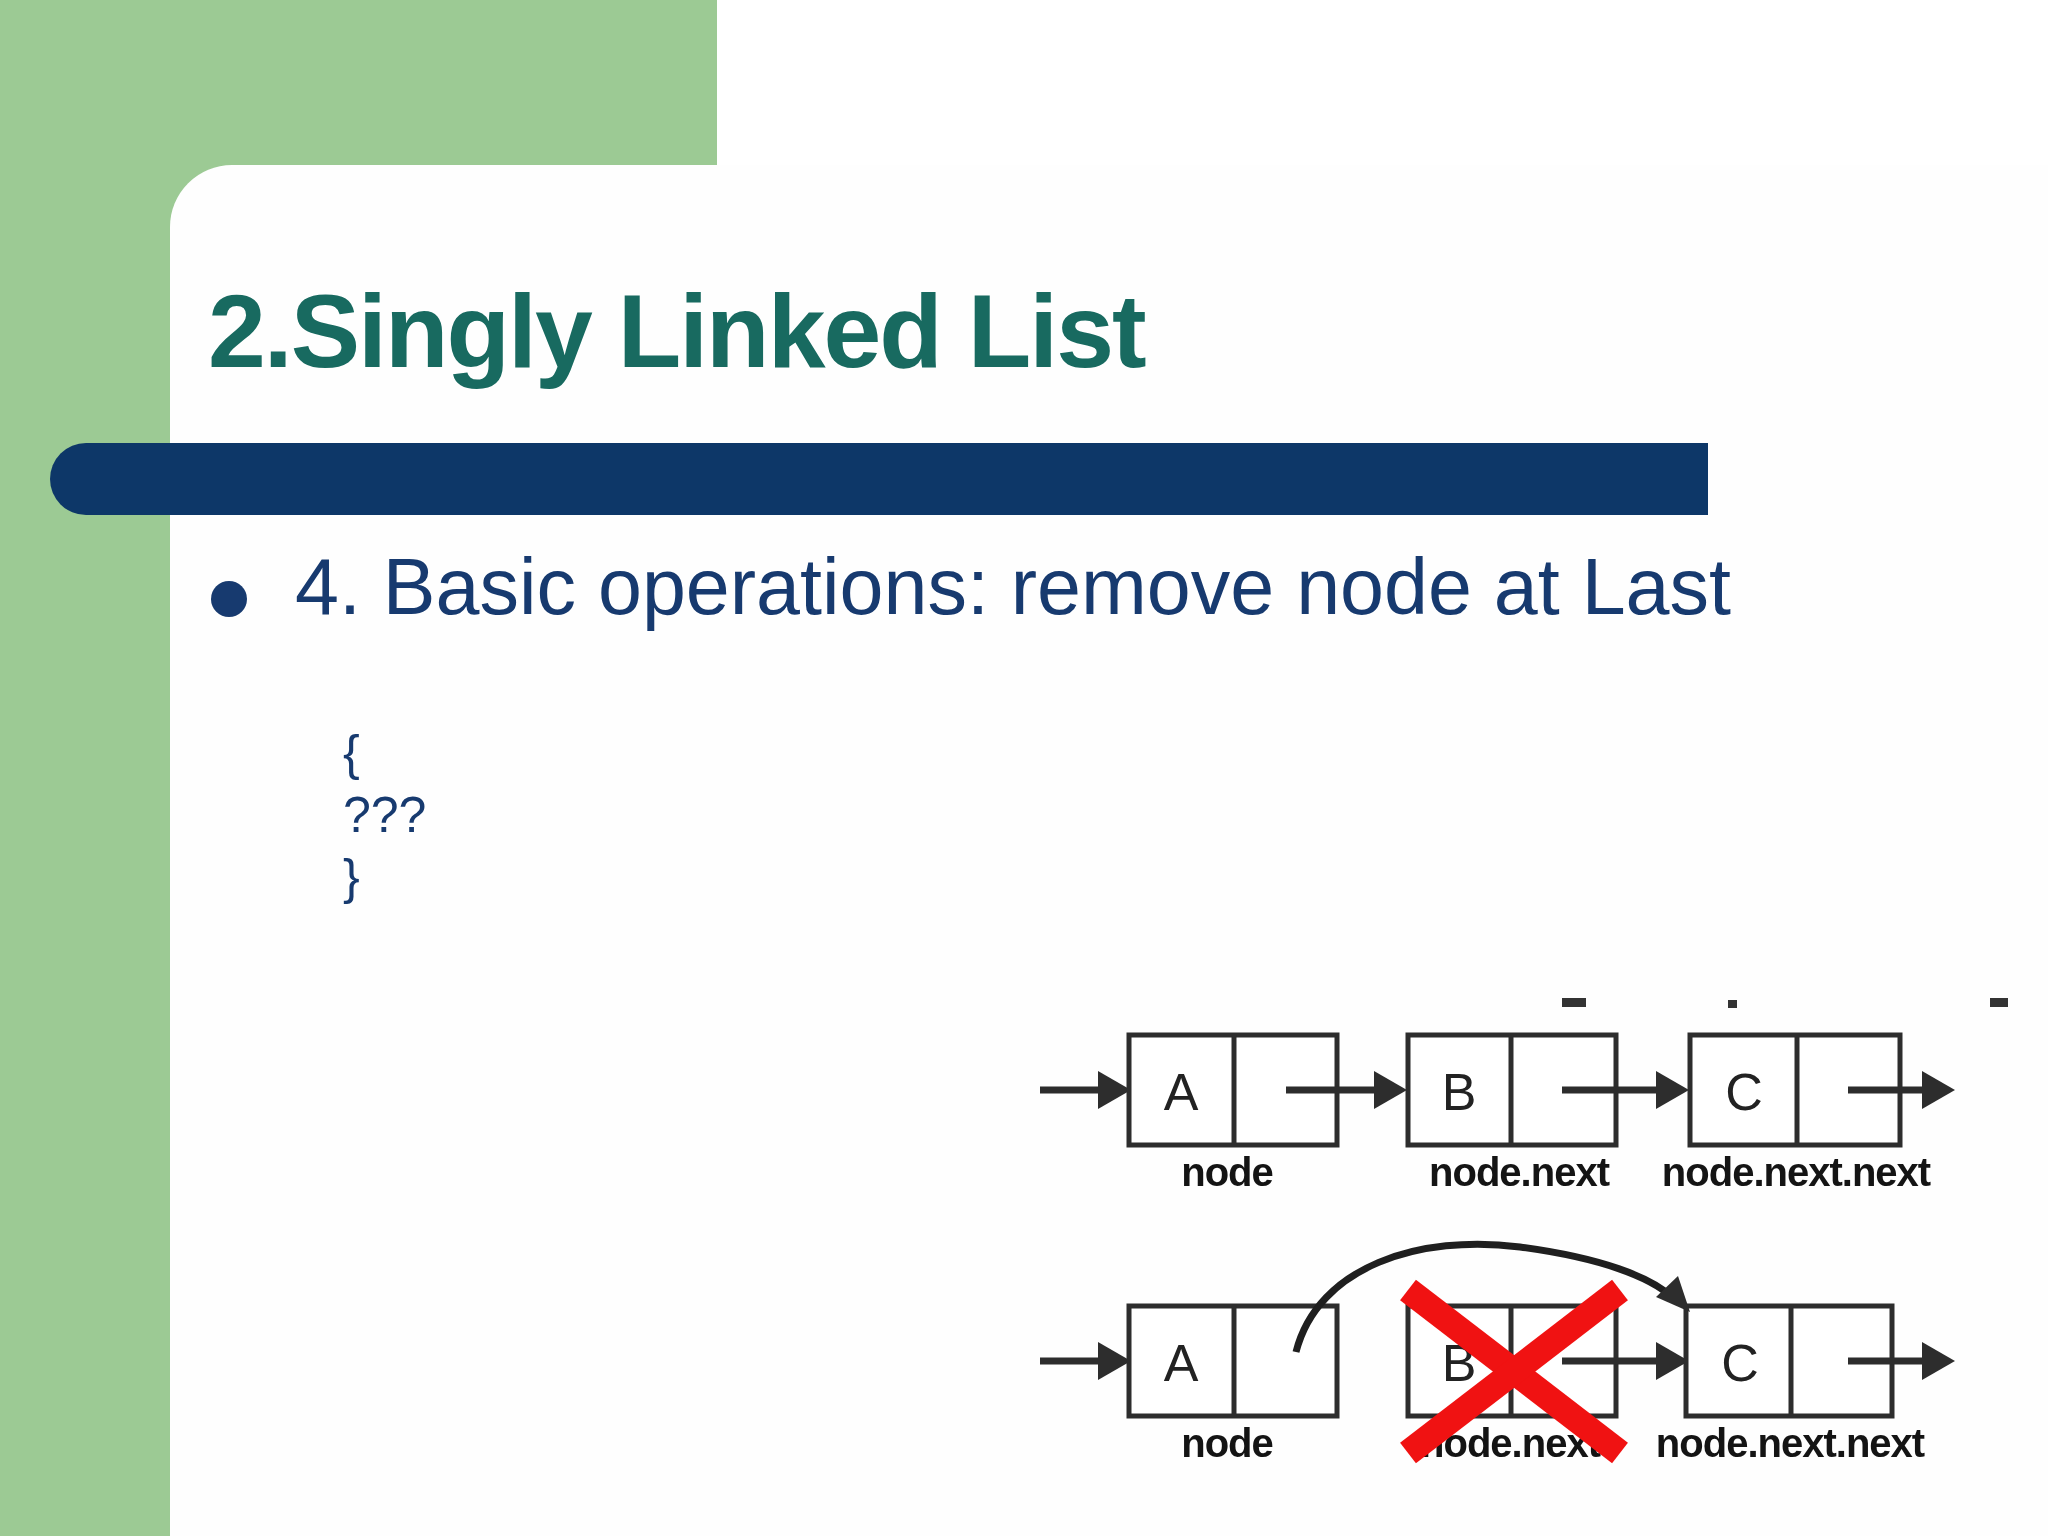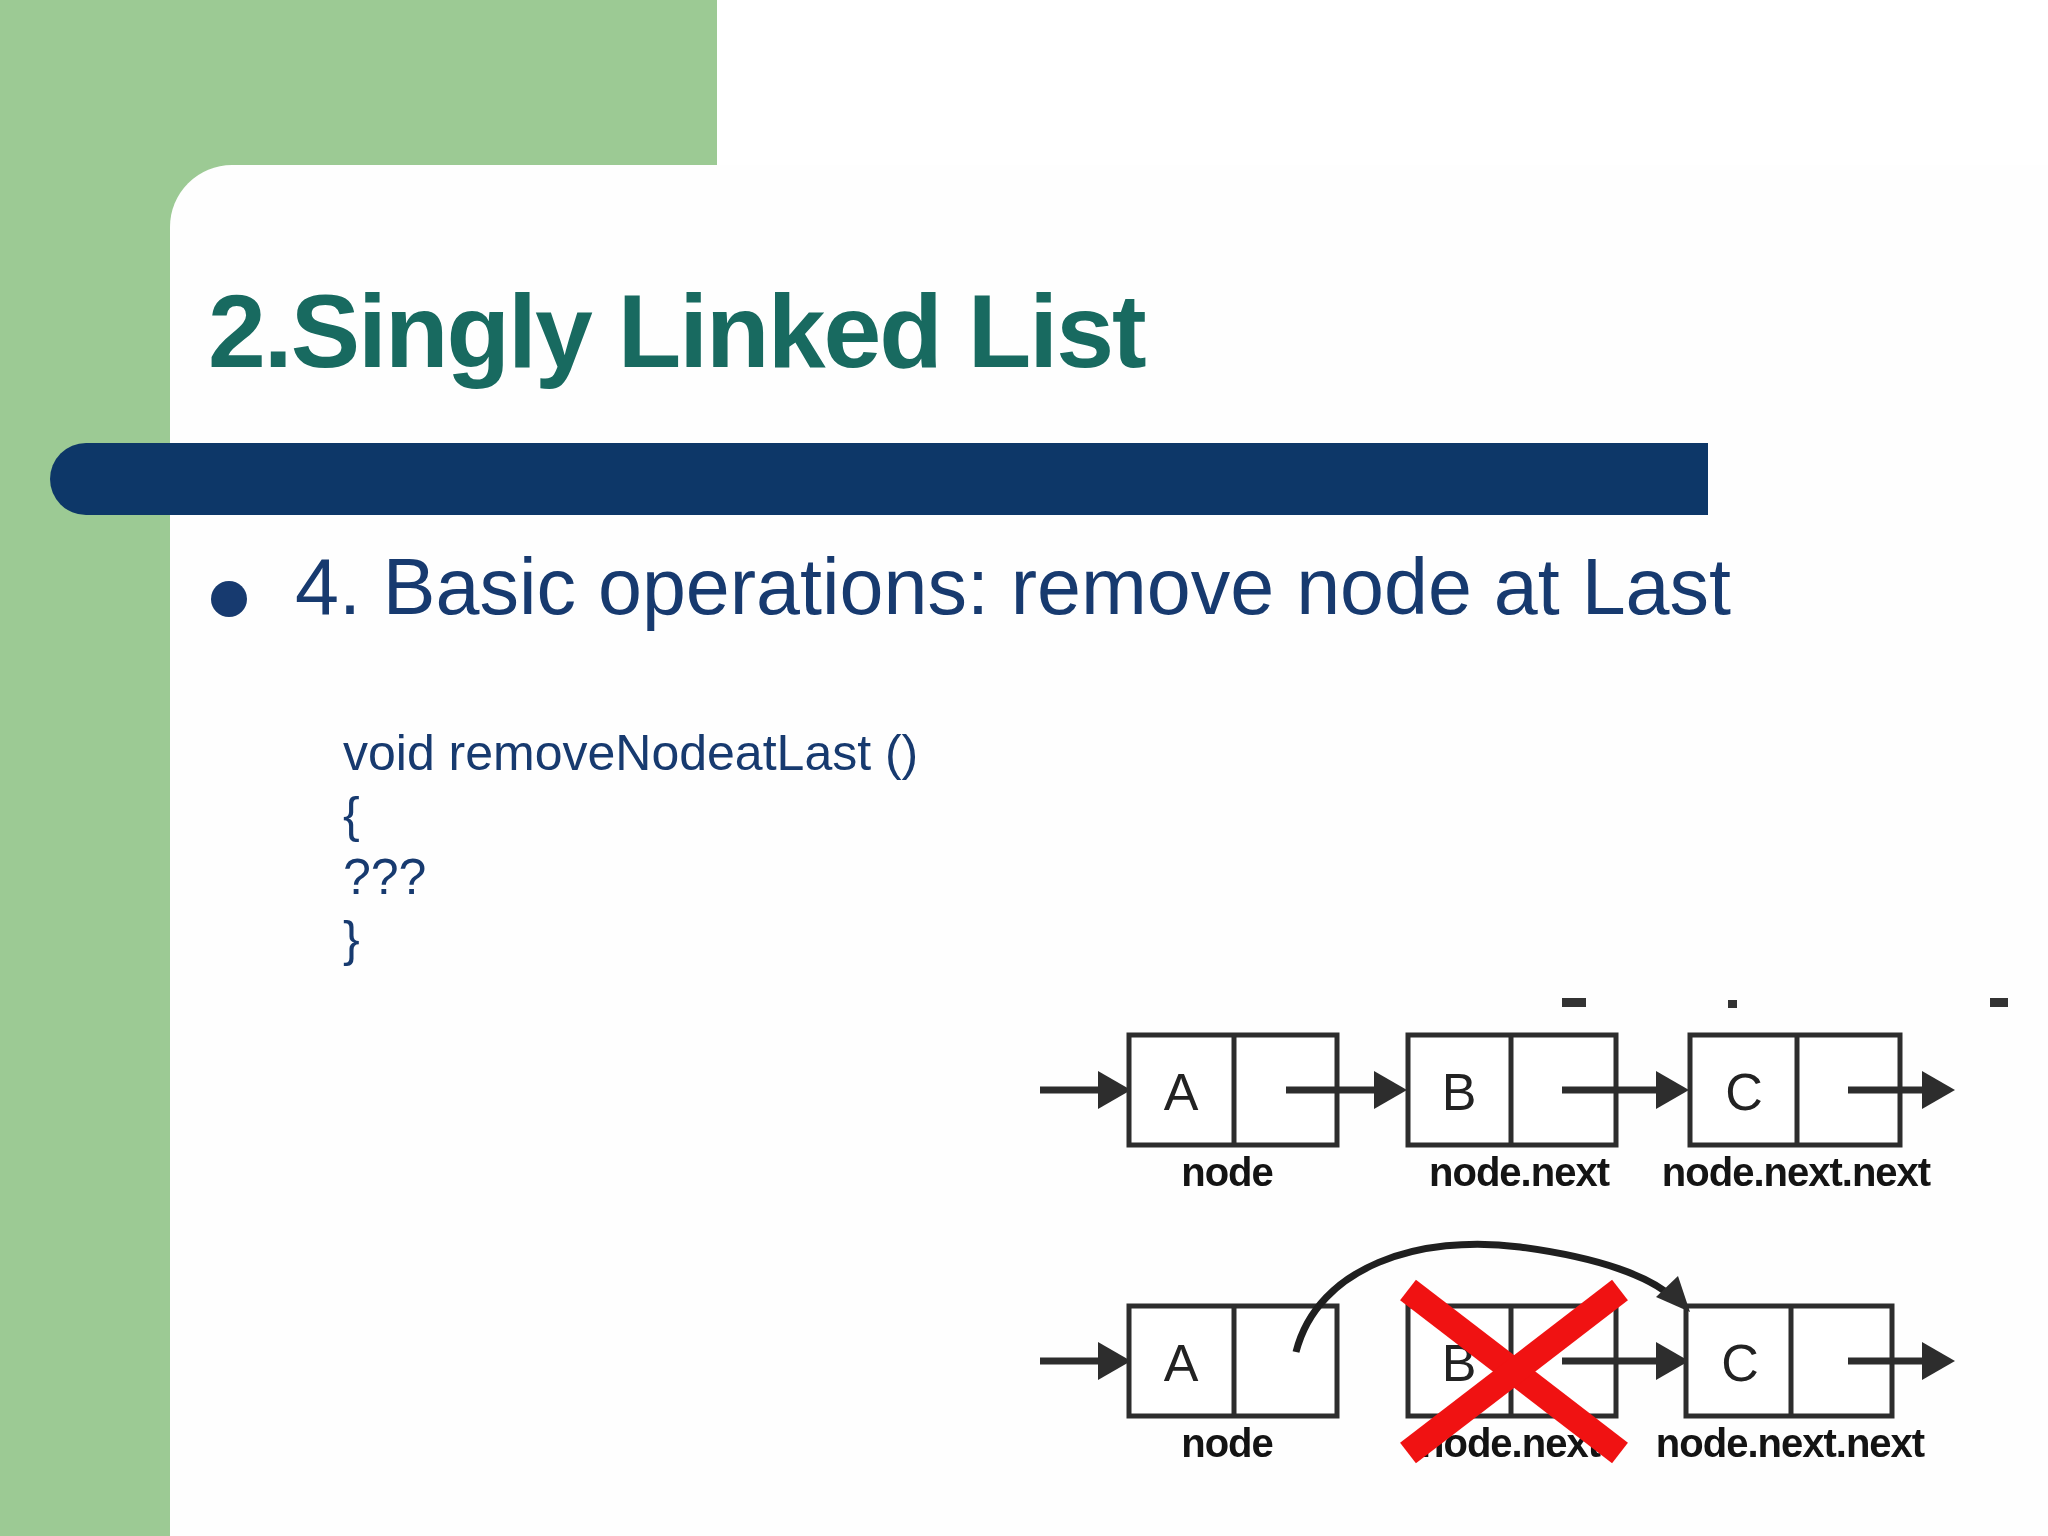--- a/index.html
+++ b/index.html
@@ -63,21 +63,20 @@
 <div class="navy-bar"></div>
 
 <div class="slide-title">2.Singly Linked List</div>
 
 <div class="bullet-row">
   <div class="bullet-dot"></div>
   <div class="bullet-text">4. Basic operations: remove node at Last</div>
 </div>
 
 <div class="code-block">
-  <div>void removeNodeatLast ()</div>
   <div>{</div>
   <div>???</div>
   <div>}</div>
 </div>
 
 <svg class="diagram" style="left:1020px;top:985px;" width="1028" height="225" viewBox="1020 985 1028 225">
 
   <rect class="remnant" x="1562" y="998" width="24" height="9"></rect>
   <rect class="remnant" x="1728" y="1000" width="9" height="8"></rect>
   <rect class="remnant" x="1990" y="998" width="18" height="9"></rect>

